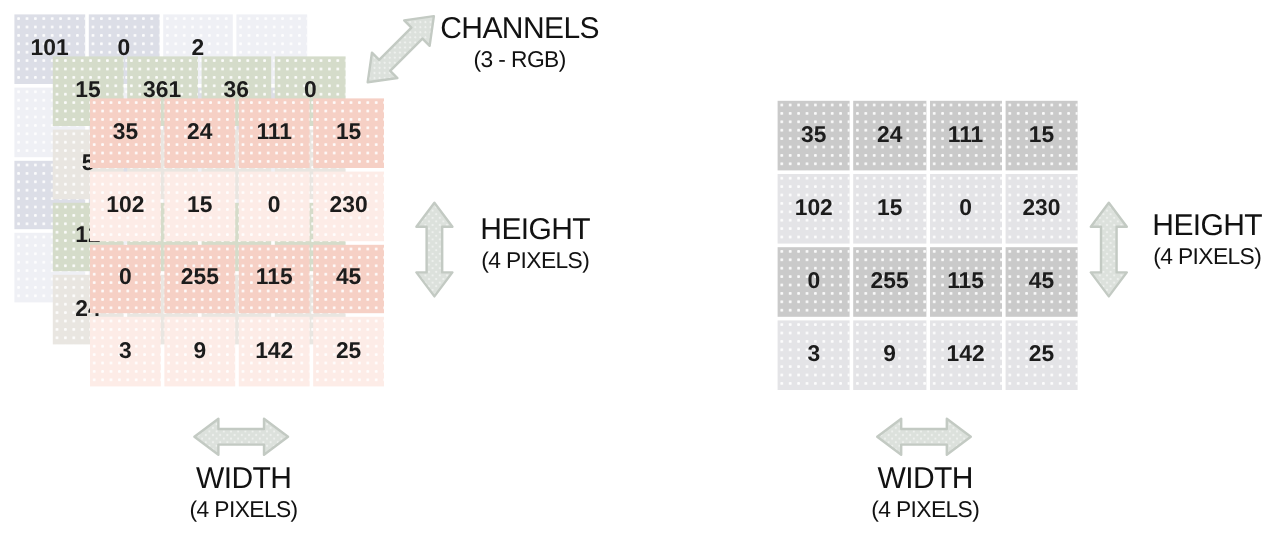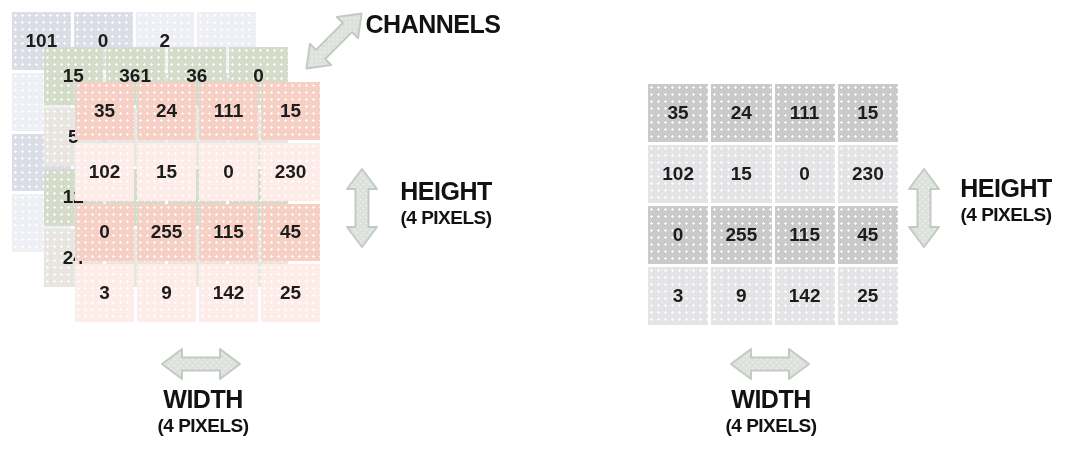--- a/index.html
+++ b/index.html
@@ -17,21 +17,21 @@
     display:flex;align-items:center;justify-content:center;
     font-weight:700;font-size:19px;color:#1c1c1c;
     background-image:radial-gradient(rgba(255,255,255,.9) 1px, rgba(255,255,255,0) 1.4px);
     background-size:7px 7px;
     overflow:hidden;white-space:nowrap;
   }
   #back-grid {left:12px;top:12px;width:244px;height:240px;z-index:1;}
   #green-grid{left:44px;top:47px;width:244px;height:240px;z-index:2;}
   #red-grid  {left:75px;top:82px;width:245px;height:240px;z-index:3;}
   #gray-grid {left:648px;top:84px;width:250px;height:241px;}
-  .label{position:absolute;text-align:center;color:#121212;font-weight:700;z-index:5;}
+  .label{position:absolute;text-align:center;color:#121212;font-weight:400;z-index:5;}
   .label .t1{font-size:25px;line-height:1.12;letter-spacing:-0.5px;}
   .label .t2{font-size:19px;line-height:1.35;letter-spacing:-0.5px;}
   #channels-label    {left:352px;top:10px;width:162px;}
   #left-height-label {left:383px;top:177px;width:126px;}
   #left-width-label  {left:138px;top:385px;width:130px;}
   #right-height-label{left:942px;top:174px;width:128px;}
   #right-width-label {left:706px;top:385px;width:130px;}
   .arrow{position:absolute;z-index:4;}
   #channels-arrow    {left:290px;top:23px;width:88px;height:36px;transform:rotate(-45deg);}
   #left-height-arrow {left:320px;top:190px;width:84px;height:36px;transform:rotate(90deg);}
@@ -105,20 +105,21 @@
       <div class="cell" style="background-color: rgb(253, 236, 231);">9</div>
       <div class="cell" style="background-color: rgb(253, 236, 231);">142</div>
       <div class="cell" style="background-color: rgb(253, 236, 231);">25</div>
     </div>
 
   <svg id="channels-arrow" class="arrow" viewBox="0 0 80 36">
     <path d="M1,18 L21,3 L21,11.5 L59,11.5 L59,3 L79,18 L59,33 L59,24.5 L21,24.5 L21,33 Z" fill="url(#dots)" stroke="#c3cac3" stroke-width="2" stroke-linejoin="round"></path>
   </svg>
   <div id="channels-label" class="label">
     <div class="t1">CHANNELS</div>
+    <div class="t2">(3 - RGB)</div>
   </div>
 
   <svg id="left-height-arrow" class="arrow" viewBox="0 0 80 36">
     <path d="M1,18 L21,3 L21,11.5 L59,11.5 L59,3 L79,18 L59,33 L59,24.5 L21,24.5 L21,33 Z" fill="url(#dots)" stroke="#c3cac3" stroke-width="2" stroke-linejoin="round"></path>
   </svg>
   <div id="left-height-label" class="label">
     <div class="t1">HEIGHT</div>
     <div class="t2">(4 PIXELS)</div>
   </div>
 

